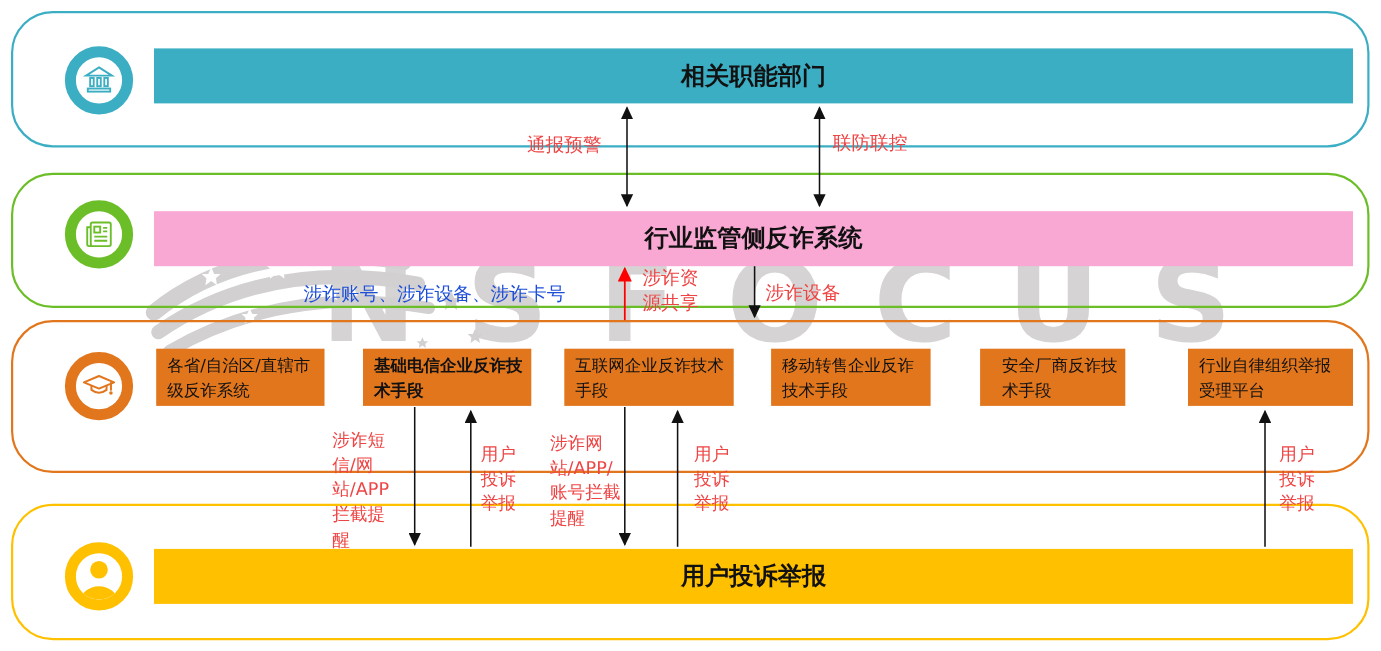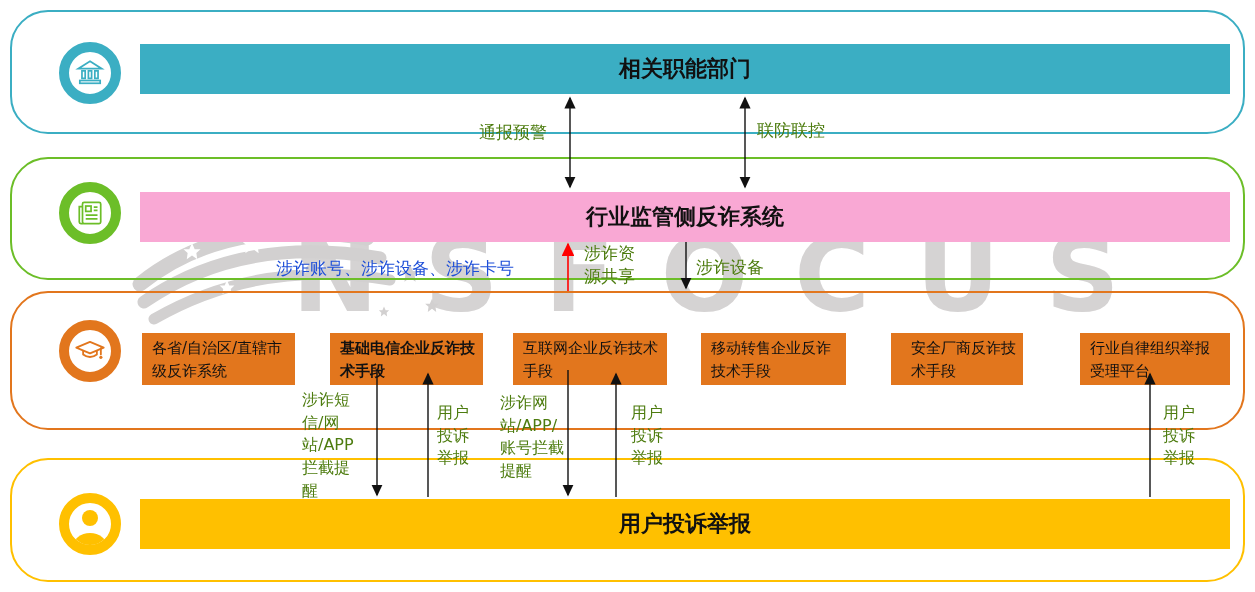--- a/index.html
+++ b/index.html
@@ -25,39 +25,39 @@
   
   .bar{position:absolute; left:140px; width:1090px; height:50px; z-index:3;
        display:flex; align-items:center; justify-content:center;
        font-size:22px; font-weight:600; color:#111;}
   .bar.gov{top:44px;  background:#3BAEC3;}
   .bar.reg{top:192px; background:#f9a8d4;}
   .bar.usr{top:499px; background:#FFC000;}
   
   .obox{position:absolute; top:317px; height:52px; background:#E2761D; z-index:3;
         font-size:15px; line-height:1.5; padding:4px 6px 0 10px; box-sizing:border-box;
-        color:#111;margin-top:16px;}
+        color:#111;}
   .obox.bold{font-weight:bold;}
   .obox.b1{left:142px; width:153px;}
   .obox.b2{left:330px; width:153px;}
   .obox.b3{left:513px; width:154px;}
   .obox.b4{left:701px; width:145px;}
   .obox.b5{left:891px; width:132px;padding-left:20px;}
   .obox.b6{left:1080px; width:150px;}
   
   .ring{position:absolute; left:59px; width:42px; height:42px; border-radius:50%;
         border:10px solid; background:#fff; z-index:3;
         display:flex; align-items:center; justify-content:center;}
   .ring.gov{top:42px;  border-color:#3BAEC3;}
   .ring.reg{top:182px; border-color:#6CBE28;}
   .ring.ind{top:320px; border-color:#E2761D;}
   .ring.usr{top:493px; border-color:#FFC000; overflow:hidden;}
   .ring svg{display:block;}
   
-  .flow{position:absolute; z-index:4; font-size:17px; line-height:1.35; color:#4d7c0f;}
+  .flow{position:absolute; z-index:4; font-size:17px; line-height:1.35; color:#ef4444;}
   .flow.small{font-size:16px; line-height:1.42;}
   .flow.red{color:#1d4ed8;}
   .f-report   {left:479px; top:121px;}
   .f-joint    {left:757px; top:119px;}
   .f-fraud    {left:276px; top:257px; white-space:nowrap;}
   .f-resource {left:579px; top:242px; width:56px;text-align:right;}
   .f-manage   {left:696px; top:256px; white-space:nowrap;}
   .f-sms      {left:302px; top:389px; width:62px;}
   .f-comp1    {left:437px; top:402px; width:36px;}
   .f-web      {left:500px; top:392px; width:66px;}

